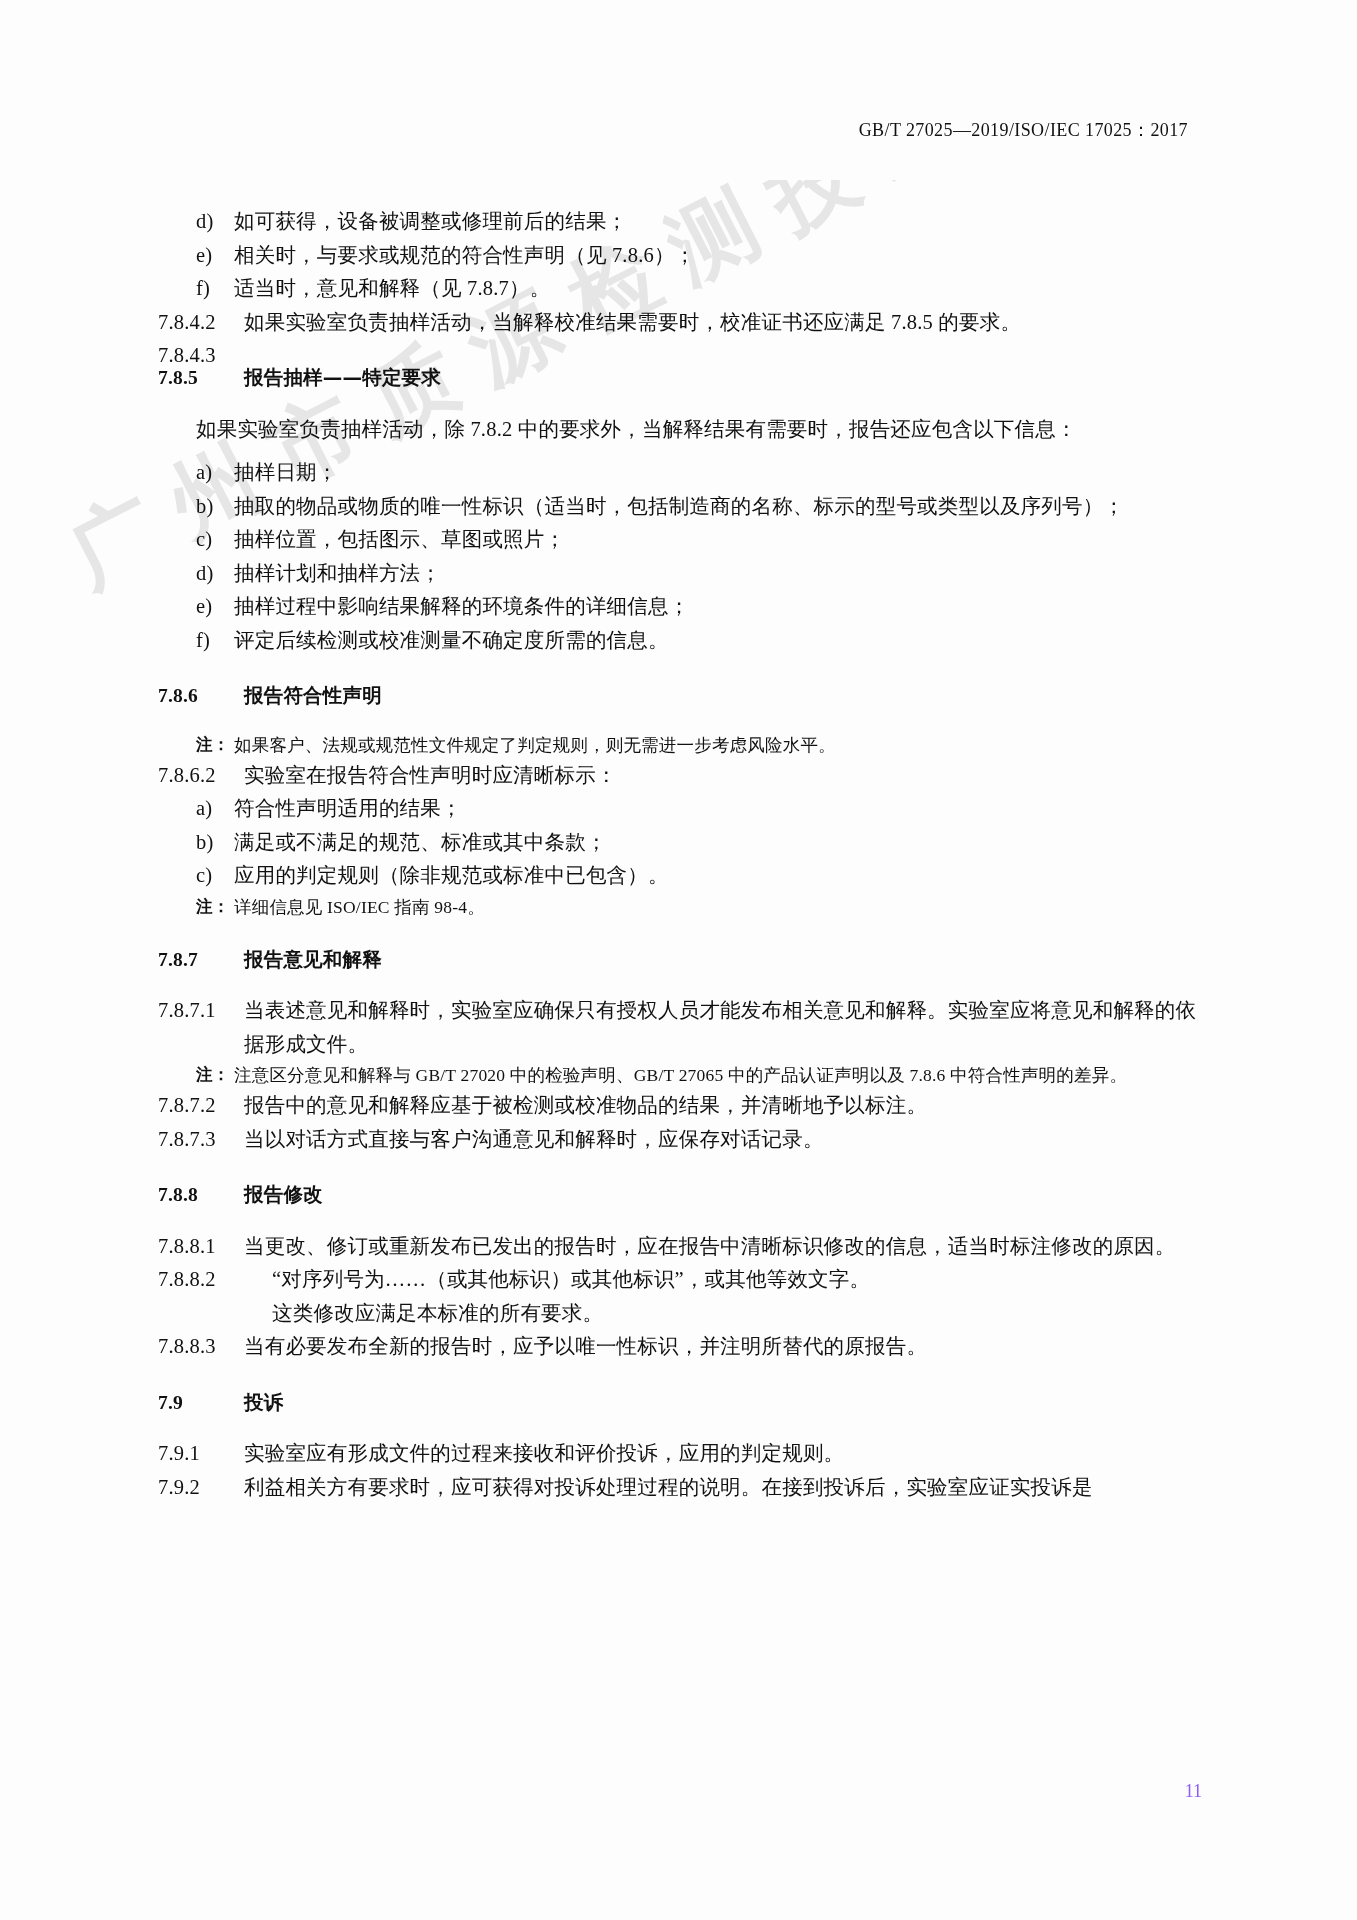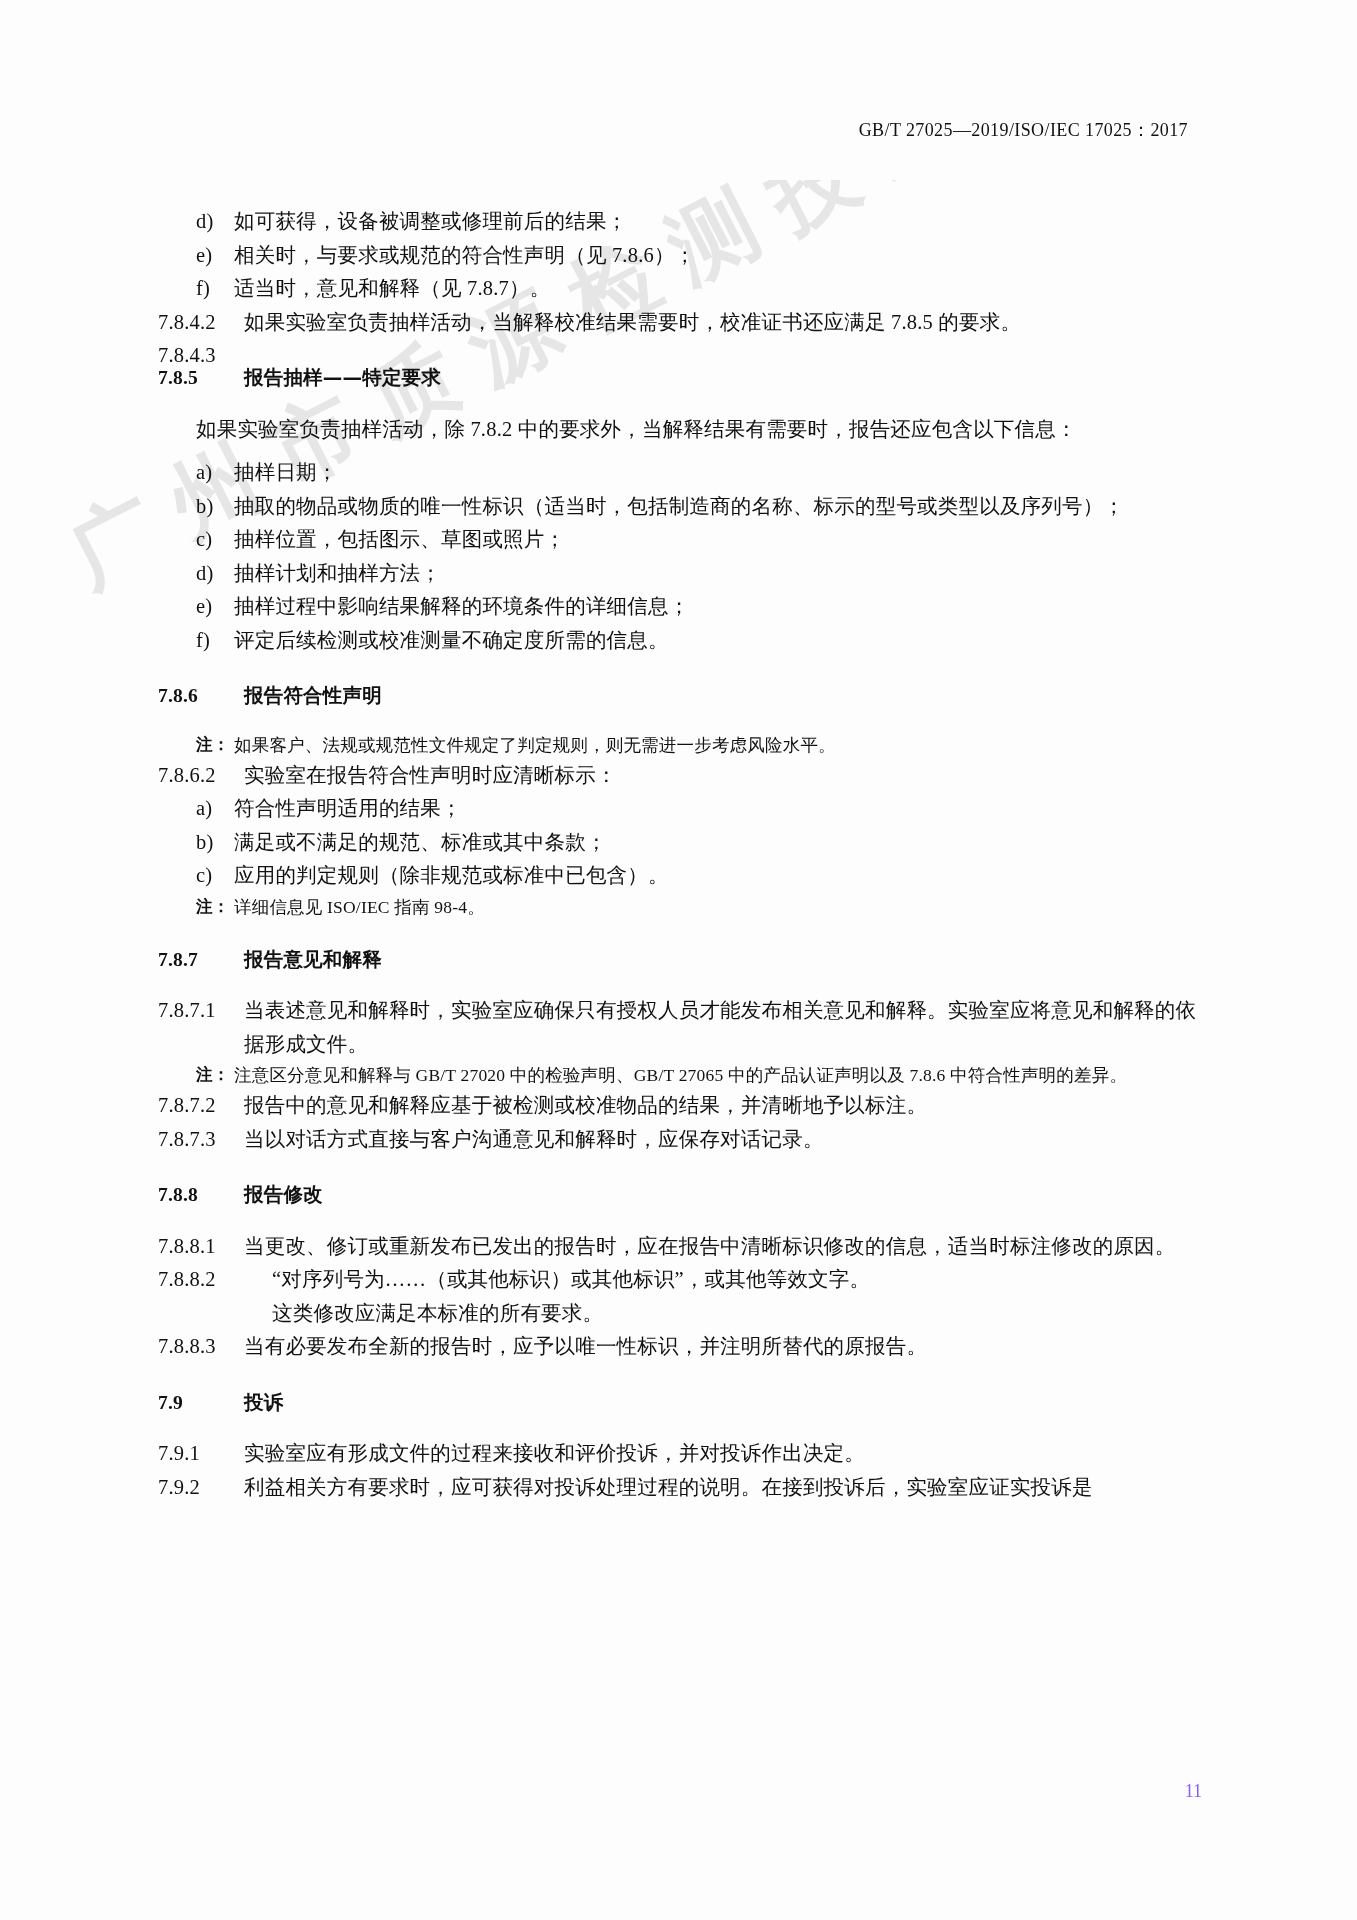--- a/index.html
+++ b/index.html
@@ -185,18 +185,18 @@
       <div class="line heading"><span class="num">7.8.8</span><span>报告修改</span></div>
       <div class="gap-md"></div>
       <div class="line clause"><span class="num">7.8.8.1</span><span>当更改、修订或重新发布已发出的报告时，应在报告中清晰标识修改的信息，适当时标注修改的原因。</span></div>
       <div class="line clause"><span class="num">7.8.8.2</span></div>
       <div class="line sub-indent">“对序列号为……（或其他标识）或其他标识”，或其他等效文字。</div>
       <div class="line sub-indent">这类修改应满足本标准的所有要求。</div>
       <div class="line clause"><span class="num">7.8.8.3</span><span>当有必要发布全新的报告时，应予以唯一性标识，并注明所替代的原报告。</span></div>
       <div class="gap-lg"></div>
       <div class="line heading"><span class="num">7.9</span><span>投诉</span></div>
       <div class="gap-md"></div>
-      <div class="line clause"><span class="num">7.9.1</span><span>实验室应有形成文件的过程来接收和评价投诉，并对投诉作出决定。</span></div>
+      <div class="line clause"><span class="num">7.9.1</span><span>实验室应有形成文件的过程来接收和评价投诉，应用的判定规则。</span></div>
       <div class="line clause"><span class="num">7.9.2</span><span>利益相关方有要求时，应可获得对投诉处理过程的说明。在接到投诉后，实验室应证实投诉是</span></div>
     </div>
 
   <div class="pagenum">11</div>
 </div>
 
 </body></html>

